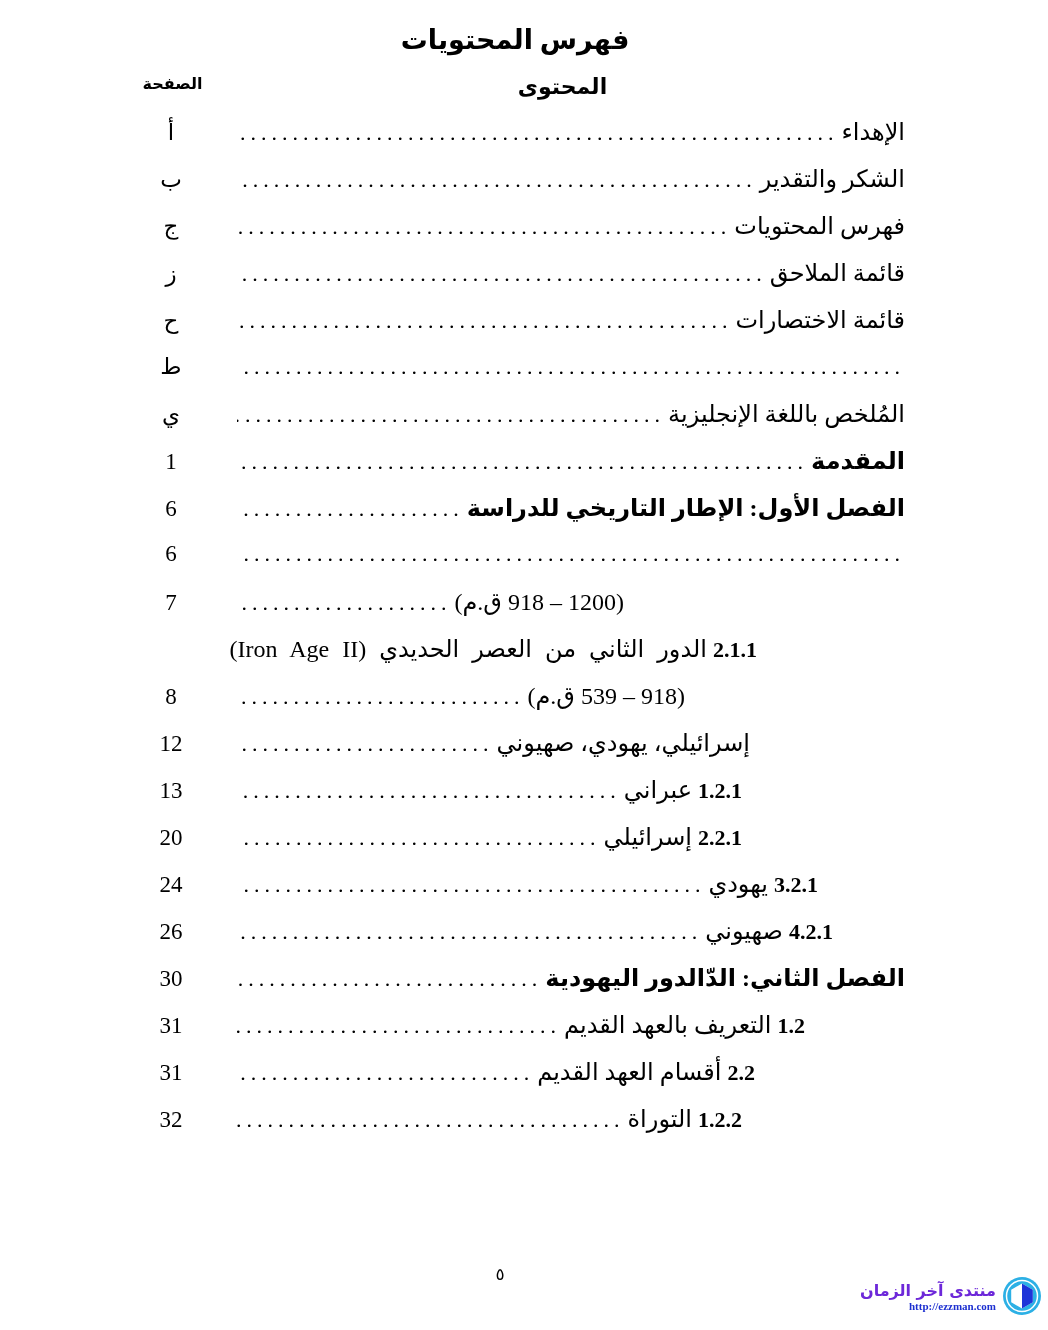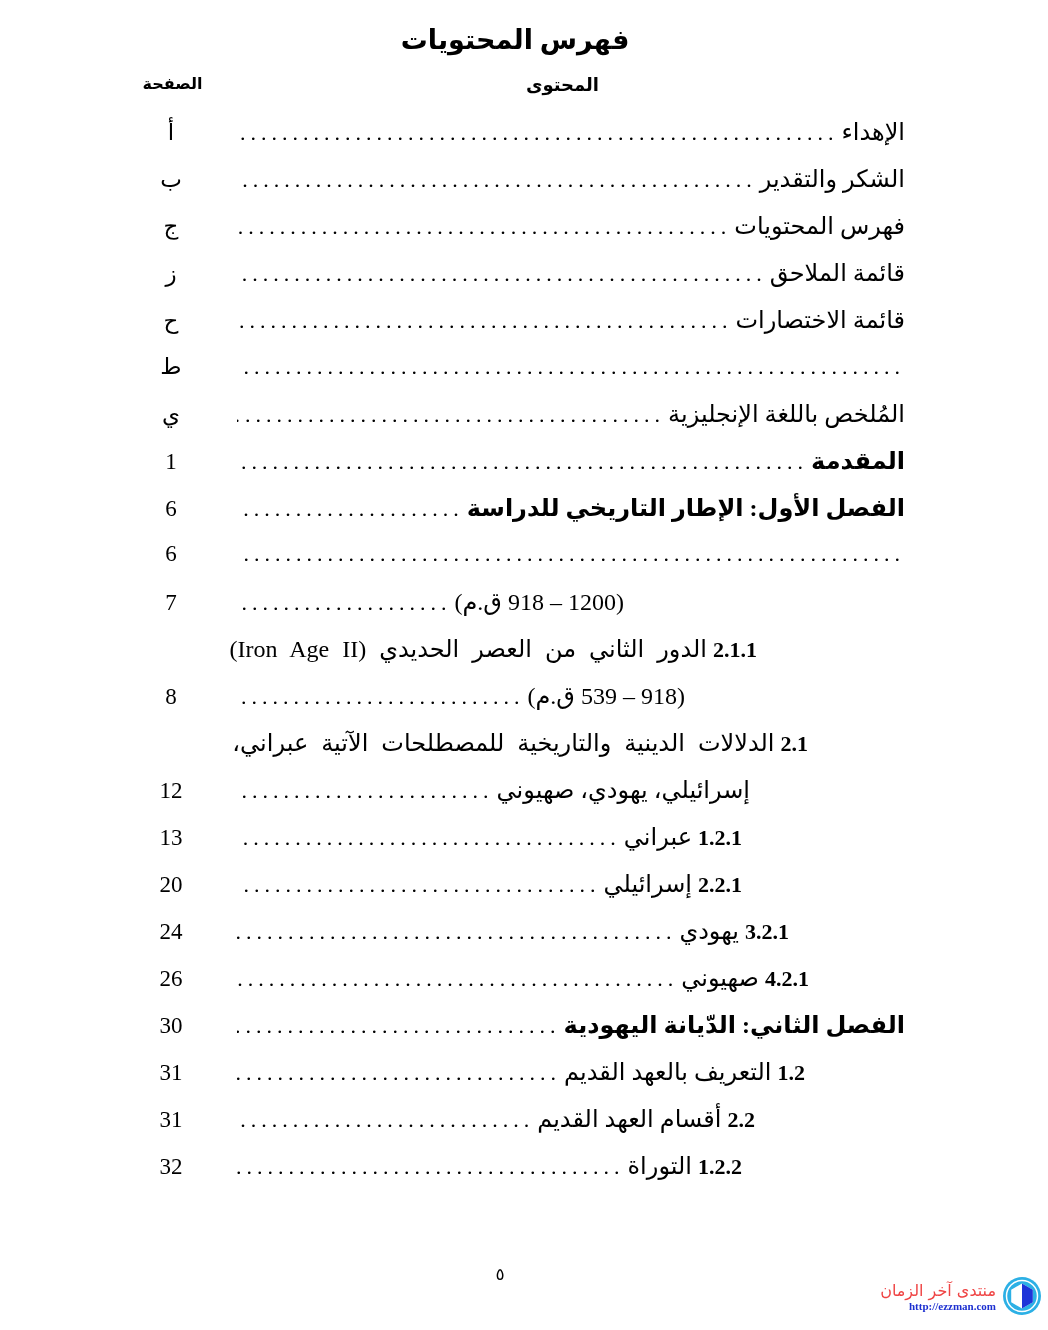--- a/index.html
+++ b/index.html
@@ -7,21 +7,21 @@
     width:1048px;height:1330px;position:relative;overflow:hidden;
     font-family:"Liberation Serif","DejaVu Sans",serif;color:#000;
   }
   .doc{position:absolute;inset:0;direction:rtl;}
   .toc-title{
     position:absolute;top:24px;left:125px;right:143px;
     text-align:center;font-weight:bold;font-size:27px;
   }
   .col-head-content{
     position:absolute;top:74px;left:220px;right:143px;
-    text-align:center;font-weight:bold;font-size:18px;
+    text-align:center;font-weight:bold;font-size:22px;
   }
   .col-head-page{
     position:absolute;top:74px;left:125px;width:95px;
     text-align:center;font-weight:bold;font-size:16px;
   }
   .rows{position:absolute;top:118px;right:143px;left:125px;}
   .row{display:flex;align-items:baseline;height:47px;direction:rtl;}
   .entry{flex:0 0 auto;font-size:24px;white-space:nowrap;margin-left:3px;}
   .entry.bold{font-weight:bold;}
   .entry.spaced{word-spacing:7px;}
@@ -33,21 +33,21 @@
   .pagenum{flex:0 0 92px;text-align:center;font-size:23px;direction:ltr;}
   .footer-num{
     position:absolute;top:1264px;left:0;right:48px;
     text-align:center;font-size:17px;
   }
   .watermark{
     position:absolute;top:1276px;right:6px;
     display:flex;align-items:center;direction:ltr;
   }
   .wm-text{text-align:right;margin-right:6px;direction:rtl;}
-  .wm-name{font-weight:normal;font-size:16px;color:#ef4444;font-family:"DejaVu Sans",sans-serif;}
+  .wm-name{font-weight:bold;font-size:16px;color:#6d28d9;font-family:"DejaVu Sans",sans-serif;}
   .wm-url{font-weight:bold;font-size:11px;color:#1c2fd0;direction:ltr;font-family:"Liberation Serif",serif;}
   .wm-logo{width:40px;height:40px;flex:0 0 auto;}
 </style>
 </head>
 <body>
 
 <div class="doc">
 
   <div class="toc-title">فهرس المحتويات</div>
 
@@ -112,51 +112,46 @@
     <span class="entry spaced" style="margin-right: 148px;"><b class="num">2.1.1</b><span>الدور الثاني من العصر الحديدي (Iron Age II)</span></span>
     <span class="leader"></span>
     <span class="pagenum"></span>
   </div>
       <div class="row">
     <span class="entry" style="margin-right: 220px;"><span>(918 – 539 ق.م)</span></span>
     <span class="leader">................................................................................................................................................................</span>
     <span class="pagenum">8</span>
   </div>
       <div class="row">
-    <span class="entry spaced" style="margin-right: 97px;"><b class="num">2.1</b><span>الدلالات الدينية والتاريخية للمصطلحات الآتية عبراني،</span></span>
-    <span class="leader"></span>
-    <span class="pagenum"></span>
-  </div>
-      <div class="row">
     <span class="entry" style="margin-right: 155px;"><span>إسرائيلي، يهودي، صهيوني</span></span>
     <span class="leader">................................................................................................................................................................</span>
     <span class="pagenum">12</span>
   </div>
       <div class="row">
     <span class="entry" style="margin-right: 163px;"><b class="num">1.2.1</b><span>عبراني</span></span>
     <span class="leader">................................................................................................................................................................</span>
     <span class="pagenum">13</span>
   </div>
       <div class="row">
     <span class="entry" style="margin-right: 163px;"><b class="num">2.2.1</b><span>إسرائيلي</span></span>
     <span class="leader">................................................................................................................................................................</span>
     <span class="pagenum">20</span>
   </div>
       <div class="row">
-    <span class="entry" style="margin-right: 116px;"><b class="num">3.2.1</b><span>يهودي</span></span>
+    <span class="entry" style="margin-right: 87px;"><b class="num">3.2.1</b><span>يهودي</span></span>
     <span class="leader">................................................................................................................................................................</span>
     <span class="pagenum">24</span>
   </div>
       <div class="row">
-    <span class="entry" style="margin-right: 96px;"><b class="num">4.2.1</b><span>صهيوني</span></span>
+    <span class="entry" style="margin-right: 72px;"><b class="num">4.2.1</b><span>صهيوني</span></span>
     <span class="leader">................................................................................................................................................................</span>
     <span class="pagenum">26</span>
   </div>
       <div class="row">
-    <span class="entry bold"><span>الفصل الثاني: الدّيانة اليهودية</span></span>
+    <span class="entry bold"><span>الفصل الثاني: الدّالدور اليهودية</span></span>
     <span class="leader">................................................................................................................................................................</span>
     <span class="pagenum">30</span>
   </div>
       <div class="row">
     <span class="entry" style="margin-right: 100px;"><b class="num">1.2</b><span>التعريف بالعهد القديم</span></span>
     <span class="leader">................................................................................................................................................................</span>
     <span class="pagenum">31</span>
   </div>
       <div class="row">
     <span class="entry" style="margin-right: 150px;"><b class="num">2.2</b><span>أقسام العهد القديم</span></span>

